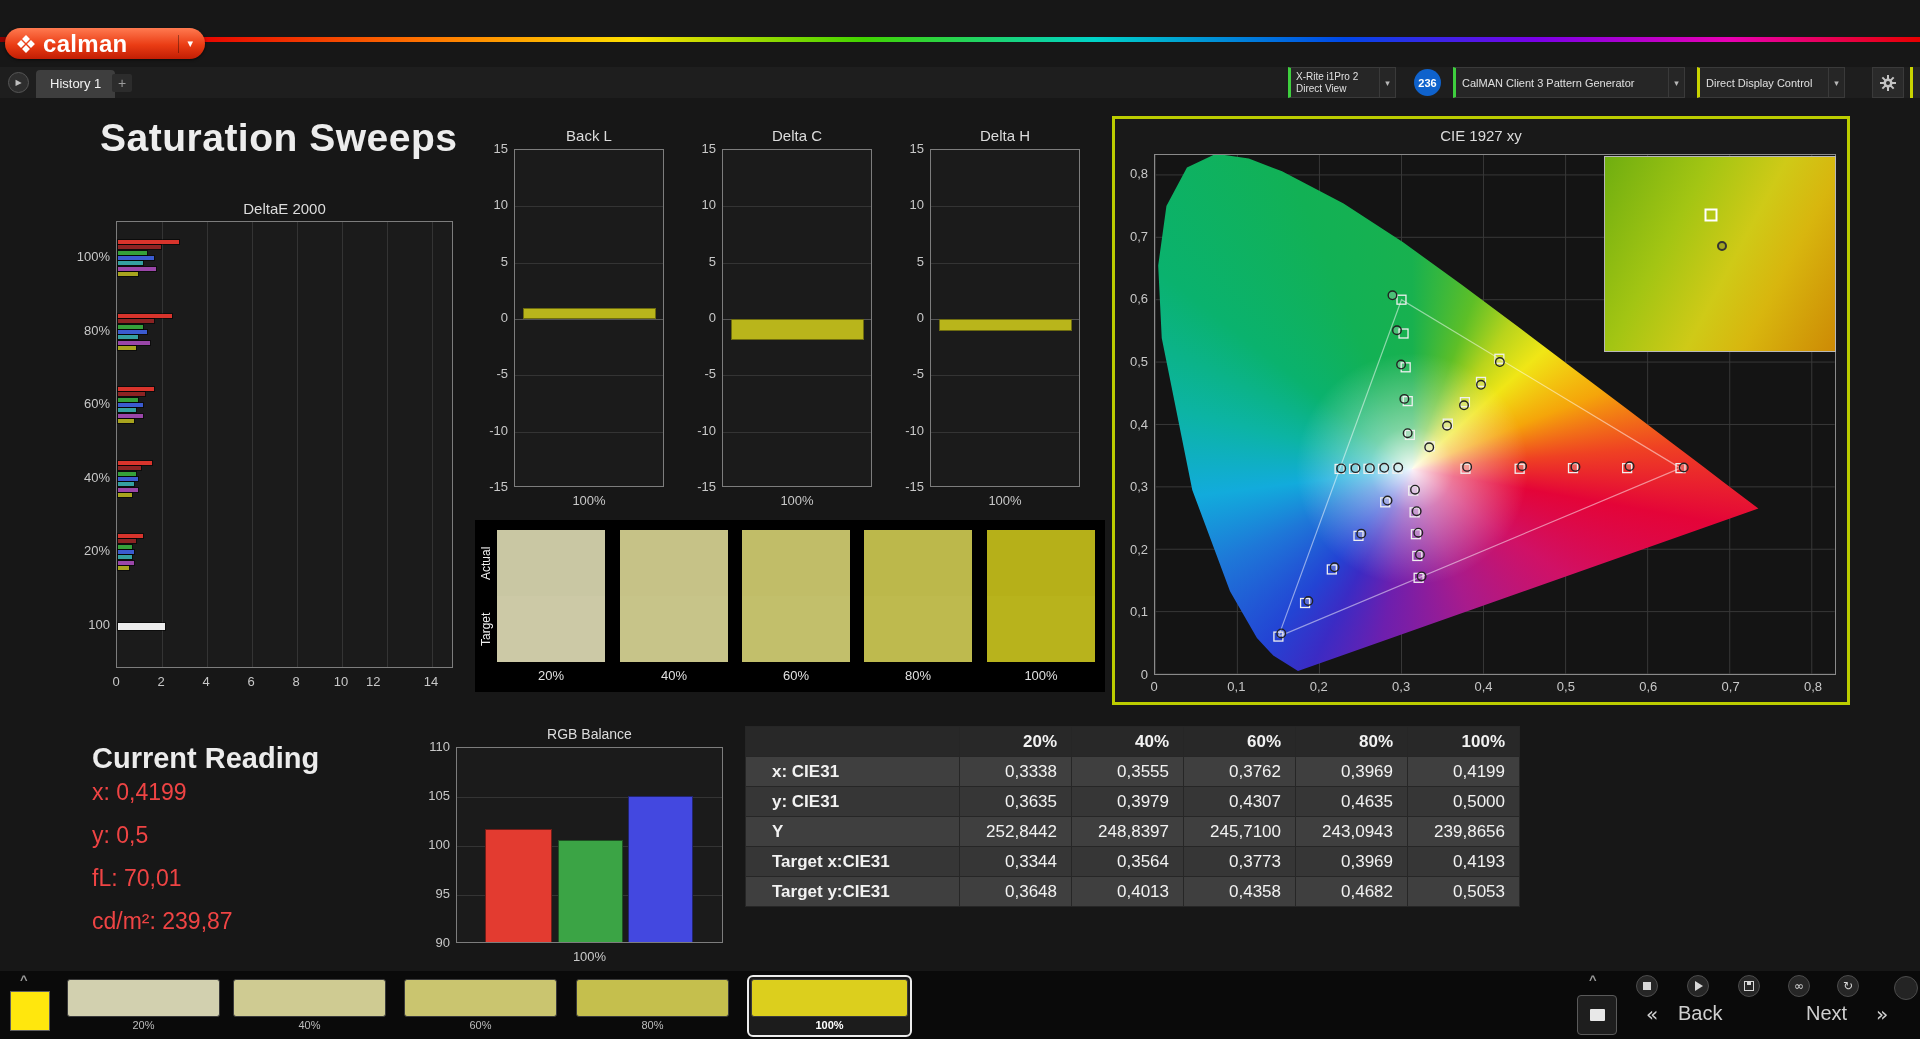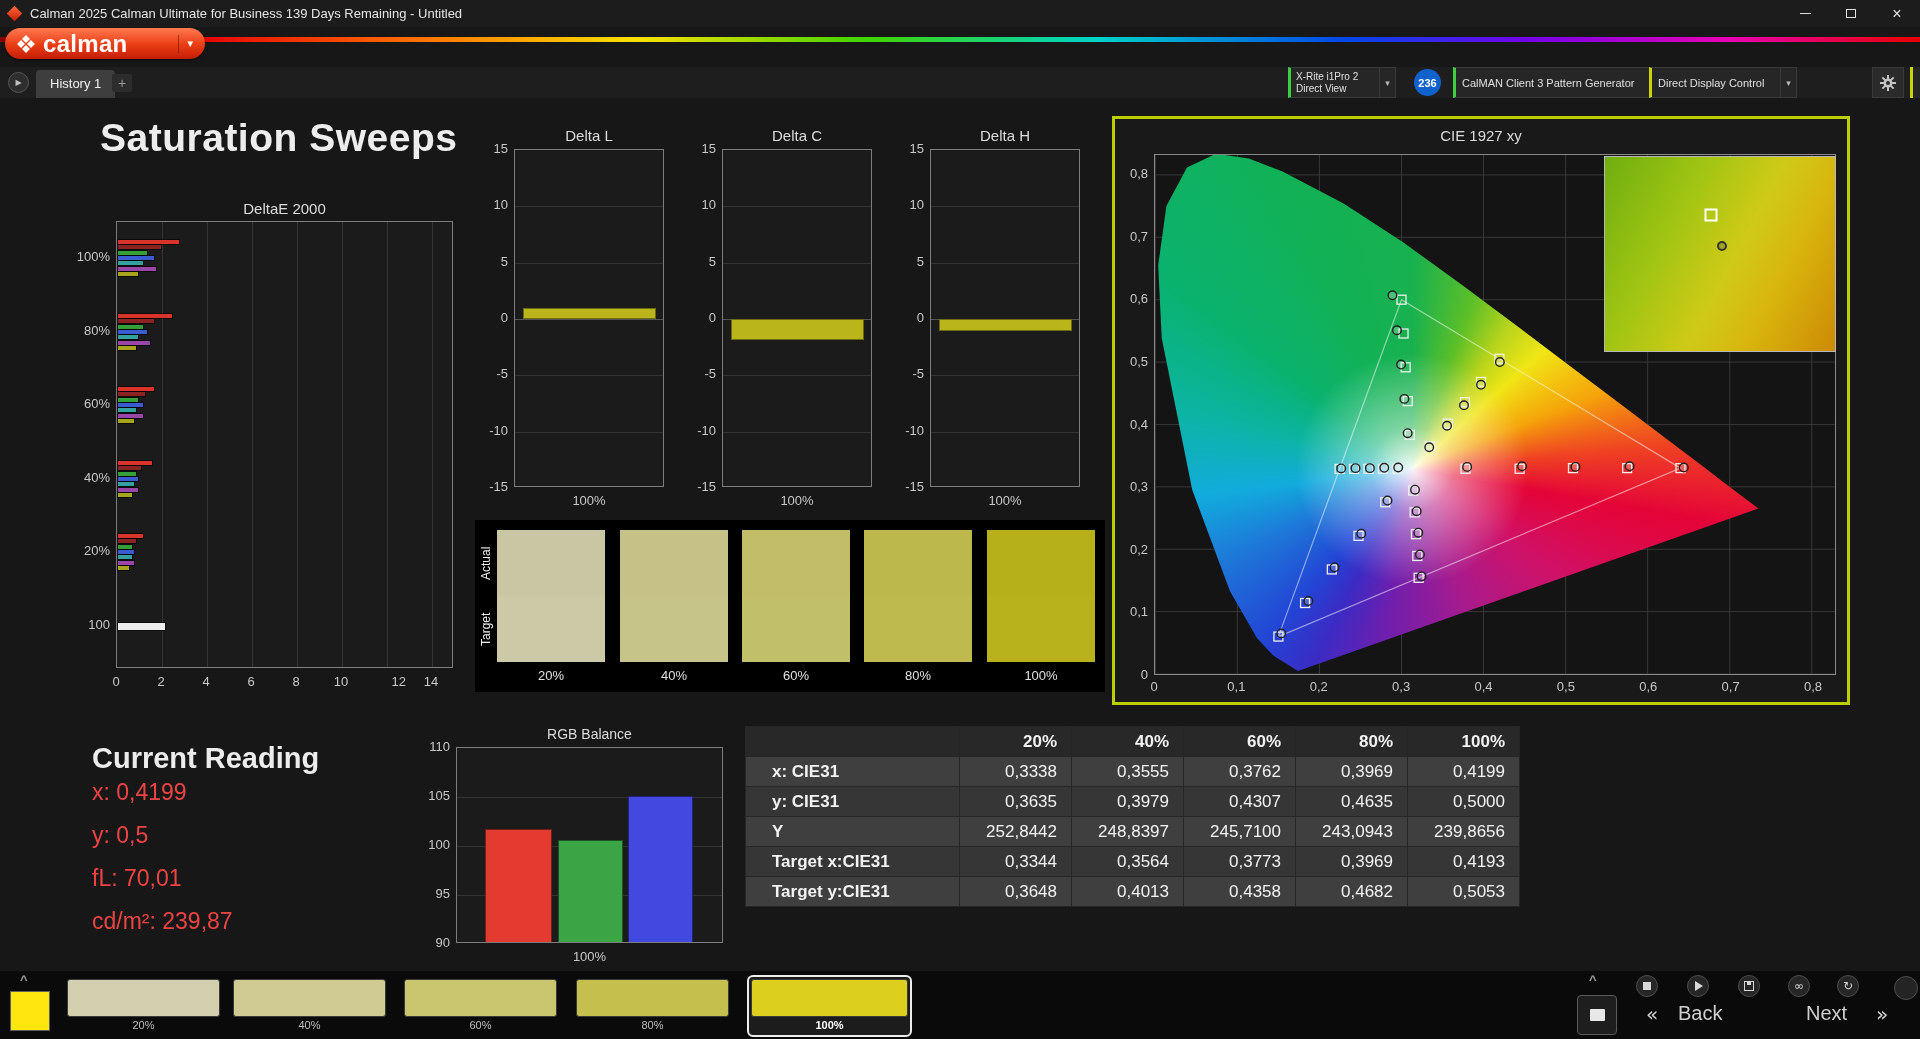--- a/index.html
+++ b/index.html
@@ -36,21 +36,21 @@
   .tab{position:absolute;left:36px;top:3px;height:28px;background:#3e3e3e;color:#f2f2f2;font-size:13px;
        line-height:28px;padding:0 14px;border-radius:4px 4px 0 0}
   .tab-add{position:absolute;left:112px;top:7px;width:20px;height:18px;background:#2c2c2c;color:#9c9c9c;
            font-size:14px;line-height:18px;text-align:center;border-radius:2px}
   .dd{position:absolute;top:67px;height:31px;background:#262626;border:1px solid #3a3a3a;
       border-left:3px solid #3ecf3e;display:flex;align-items:center;color:#e0e0e0;font-size:11px}
   .dd.meter{left:1288px;width:108px}
   .dd-lines{display:flex;flex-direction:column;line-height:12px;font-size:10px;padding-left:5px;flex:1}
   .dd-text{padding-left:6px;flex:1;white-space:nowrap;overflow:hidden}
   .dd.pattern{left:1453px;width:232px}
-  .dd.display{left:1649px;width:148px;border-left-color:#c9d400}
+  .dd.display{left:1697px;width:148px;border-left-color:#c9d400}
   .dd-caret{width:16px;align-self:stretch;display:flex;align-items:center;justify-content:center;
             color:#b8b8b8;font-size:9px;border-left:1px solid #3a3a3a;flex:none}
   .badge{position:absolute;left:1414px;top:69px;width:27px;height:27px;border-radius:50%;background:#0f62cc;
          color:#fff;font-size:11px;font-weight:bold;display:flex;align-items:center;justify-content:center}
   .gear-btn{position:absolute;left:1872px;top:67px;width:32px;height:31px;background:#2a2a2a;border:1px solid #3a3a3a;
             display:flex;align-items:center;justify-content:center}
   .edge-tile{position:absolute;left:1910px;top:67px;width:10px;height:31px;background:#262626;border-left:3px solid #c9d400}
 
   
   .page-title{position:absolute;left:100px;top:116px;font-size:39px;font-weight:600;color:#ededed;letter-spacing:.5px}
@@ -126,35 +126,20 @@
   .ic-save::after{content:"";position:absolute;left:2px;top:0;width:4px;height:3px;background:#d8d8d8}
   .navtxt{position:absolute;top:31px;font-size:20px;color:#cfcfcf}
   .nav-laquo{left:1646px}.nav-back{left:1678px}.nav-next{left:1806px}.nav-raquo{left:1876px}
   .edge-circle{position:absolute;left:1894px;top:5px;width:24px;height:24px;border-radius:50%;background:#242424;border:1px solid #4c4c4c}
 </style>
 </head>
 <body>
 
 <div id="app">
 
-  <div class="titlebar">
-    <span class="app-icon"></span>
-    <span class="title-text">Calman 2025 Calman Ultimate for Business 139 Days Remaining  - Untitled</span>
-    <div class="win-controls">
-      <div class="win-btn">
-          <span class="ic-min"></span>
-        </div>
-      <div class="win-btn">
-          <span class="ic-max"></span>
-        </div>
-      <div class="win-btn">
-          <span class="ic-close">×</span>
-        </div>
-    </div>
-  </div>
 
   <div class="rainbow"></div>
 
   <div class="logo-pill">
     <svg viewBox="0 0 20 20" width="18" height="18">
       <g transform="rotate(45 10 10)" fill="#ffffff">
         <rect x="3" y="3" width="6.2" height="6.2"></rect>
           <rect x="10.8" y="3" width="6.2" height="6.2"></rect>
         <rect x="3" y="10.8" width="6.2" height="6.2"></rect>
           <rect x="10.8" y="10.8" width="6.2" height="6.2"></rect>
@@ -245,21 +230,21 @@
       <div class="debar" style="left: 1px; top: 311.8px; width: 24.75px; height: 4px; background: rgb(216, 52, 44);"></div>
       <div class="debar" style="left: 1px; top: 317.2px; width: 18px; height: 4px; background: rgb(140, 35, 35);"></div>
       <div class="debar" style="left: 1px; top: 322.6px; width: 13.5px; height: 4px; background: rgb(53, 160, 58);"></div>
       <div class="debar" style="left: 1px; top: 328px; width: 15.75px; height: 4px; background: rgb(59, 91, 208);"></div>
       <div class="debar" style="left: 1px; top: 333.4px; width: 13.5px; height: 4px; background: rgb(53, 160, 160);"></div>
       <div class="debar" style="left: 1px; top: 338.8px; width: 15.75px; height: 4px; background: rgb(154, 70, 168);"></div>
       <div class="debar" style="left: 1px; top: 344.2px; width: 11.25px; height: 4px; background: rgb(168, 164, 30);"></div>
       <div class="debar" style="left: 1px; top: 400.5px; width: 47.25px; height: 7px; background: rgb(236, 236, 236);"></div>
     </div>
 
-  <div class="chart-title delta-title" style="left:514px">Delta L</div>
+  <div class="chart-title delta-title" style="left:514px">Back L</div>
   <div class="chart-title delta-title" style="left:722px">Delta C</div>
   <div class="chart-title delta-title" style="left:930px">Delta H</div>
   <div id="dl" class="plot delta-plot">
       <div class="hgrid" style="top: 56.3333px; width: 150px; background: rgb(52, 52, 52);"></div>
       <div class="hgrid" style="top: 112.667px; width: 150px; background: rgb(52, 52, 52);"></div>
       <div class="hgrid" style="top: 169px; width: 150px; background: rgb(85, 85, 85);"></div>
       <div class="hgrid" style="top: 225.333px; width: 150px; background: rgb(52, 52, 52);"></div>
       <div class="hgrid" style="top: 281.667px; width: 150px; background: rgb(52, 52, 52);"></div>
       <div class="dbar" style="left: 8px; top: 157.733px; width: 133px; height: 11.2667px; background: rgb(185, 181, 27);"></div>
     </div>
@@ -526,21 +511,21 @@
         <div class="bsw-color" style="background: rgb(220, 207, 29);"></div>
         <div class="bsw-label">100%</div>
       </div>
     </div>
 <div class="axlab" style="left: 96px; top: 674px; width: 40px; text-align: center;">0</div>
     <div class="axlab" style="left: 141px; top: 674px; width: 40px; text-align: center;">2</div>
     <div class="axlab" style="left: 186px; top: 674px; width: 40px; text-align: center;">4</div>
     <div class="axlab" style="left: 231px; top: 674px; width: 40px; text-align: center;">6</div>
     <div class="axlab" style="left: 276px; top: 674px; width: 40px; text-align: center;">8</div>
     <div class="axlab" style="left: 321px; top: 674px; width: 40px; text-align: center;">10</div>
-    <div class="axlab" style="left: 366px; top: 674px; width: 40px; text-align: right;">12</div>
+    <div class="axlab" style="left: 366px; top: 674px; width: 40px; text-align: left;">12</div>
     <div class="axlab" style="left: 411px; top: 674px; width: 40px; text-align: center;">14</div>
     <div class="axlab" style="left: 58px; top: 249px; width: 52px; text-align: right;">100%</div>
     <div class="axlab" style="left: 58px; top: 323px; width: 52px; text-align: right;">80%</div>
     <div class="axlab" style="left: 58px; top: 396px; width: 52px; text-align: right;">60%</div>
     <div class="axlab" style="left: 58px; top: 470px; width: 52px; text-align: right;">40%</div>
     <div class="axlab" style="left: 58px; top: 543px; width: 52px; text-align: right;">20%</div>
     <div class="axlab" style="left: 58px; top: 617px; width: 52px; text-align: right;">100</div>
     <div class="axlab" style="left: 468px; top: 141px; width: 40px; text-align: right;">15</div>
     <div class="axlab" style="left: 468px; top: 197.333px; width: 40px; text-align: right;">10</div>
     <div class="axlab" style="left: 468px; top: 253.667px; width: 40px; text-align: right;">5</div>

